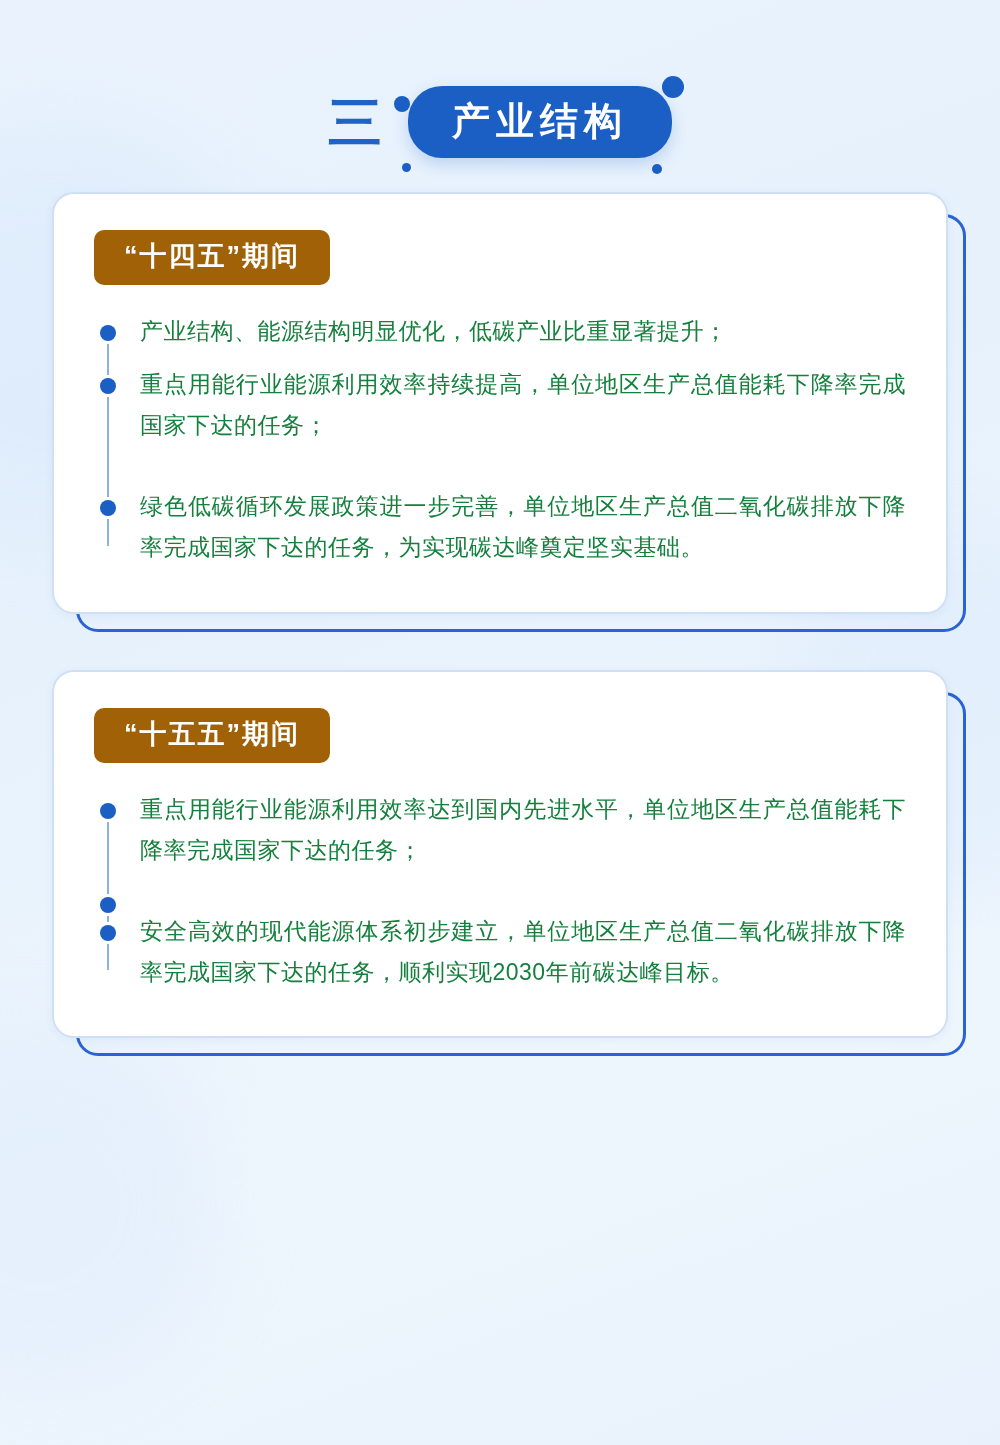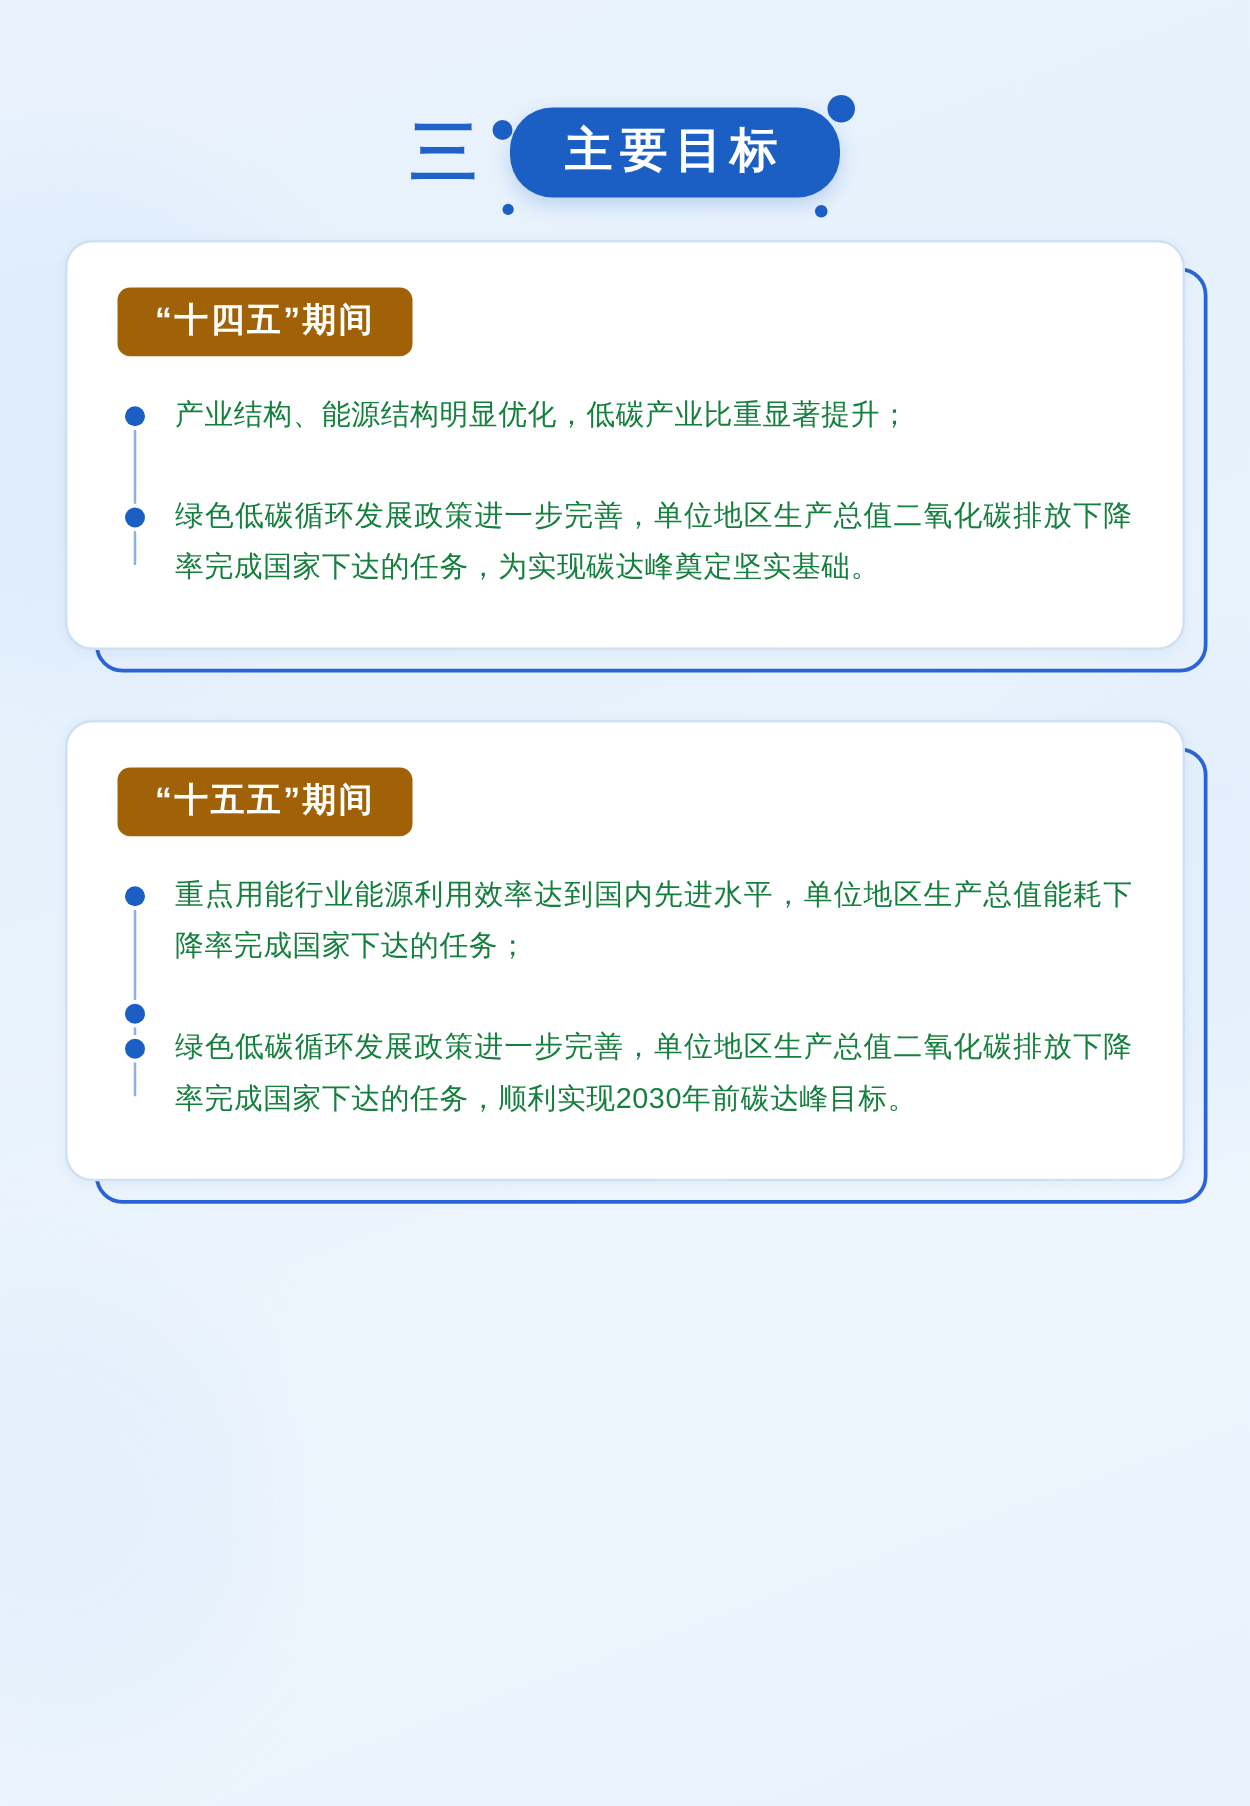--- a/index.html
+++ b/index.html
@@ -168,54 +168,58 @@
 
 <div class="page">
 
   <div class="header">
     <div class="header-numeral">三</div>
     <div class="title-pill-wrap">
       <span class="bubble bubble-a"></span>
       <span class="bubble bubble-b"></span>
       <span class="bubble bubble-c"></span>
       <span class="bubble bubble-d"></span>
-      <div class="title-pill">主要目标</div>
+      <div class="title-pill">产业结构</div>
     </div>
   </div>
 
   <div class="card-wrap">
     <div class="card-shadow"></div>
     <div class="card">
       <div class="card-label">“十四五”期间</div>
       <ul class="bullet-list">
         <li class="bullet-item">
           <span class="bullet-dot"></span>
           <span>产业结构、能源结构明显优化，低碳产业比重显著提升；</span>
         </li>
         <li class="bullet-item">
           <span class="bullet-dot"></span>
+          <span>重点用能行业能源利用效率持续提高，单位地区生产总值能耗下降率完成国家下达的任务；</span>
+        </li>
+        <li class="bullet-item">
+          <span class="bullet-dot"></span>
           <span>绿色低碳循环发展政策进一步完善，单位地区生产总值二氧化碳排放下降率完成国家下达的任务，为实现碳达峰奠定坚实基础。</span>
         </li>
       </ul>
     </div>
   </div>
 
   <div class="card-wrap">
     <div class="card-shadow"></div>
     <div class="card">
       <div class="card-label">“十五五”期间</div>
       <ul class="bullet-list">
         <li class="bullet-item">
           <span class="bullet-dot"></span>
           <span>重点用能行业能源利用效率达到国内先进水平，单位地区生产总值能耗下降率完成国家下达的任务；</span>
         </li>
         <li class="bullet-item">
           <span class="bullet-dot"></span>
         </li>
         <li class="bullet-item">
           <span class="bullet-dot"></span>
-          <span>绿色低碳循环发展政策进一步完善，单位地区生产总值二氧化碳排放下降率完成国家下达的任务，顺利实现2030年前碳达峰目标。</span>
+          <span>安全高效的现代能源体系初步建立，单位地区生产总值二氧化碳排放下降率完成国家下达的任务，顺利实现2030年前碳达峰目标。</span>
         </li>
       </ul>
     </div>
   </div>
 
 </div>
 
 </body></html>

